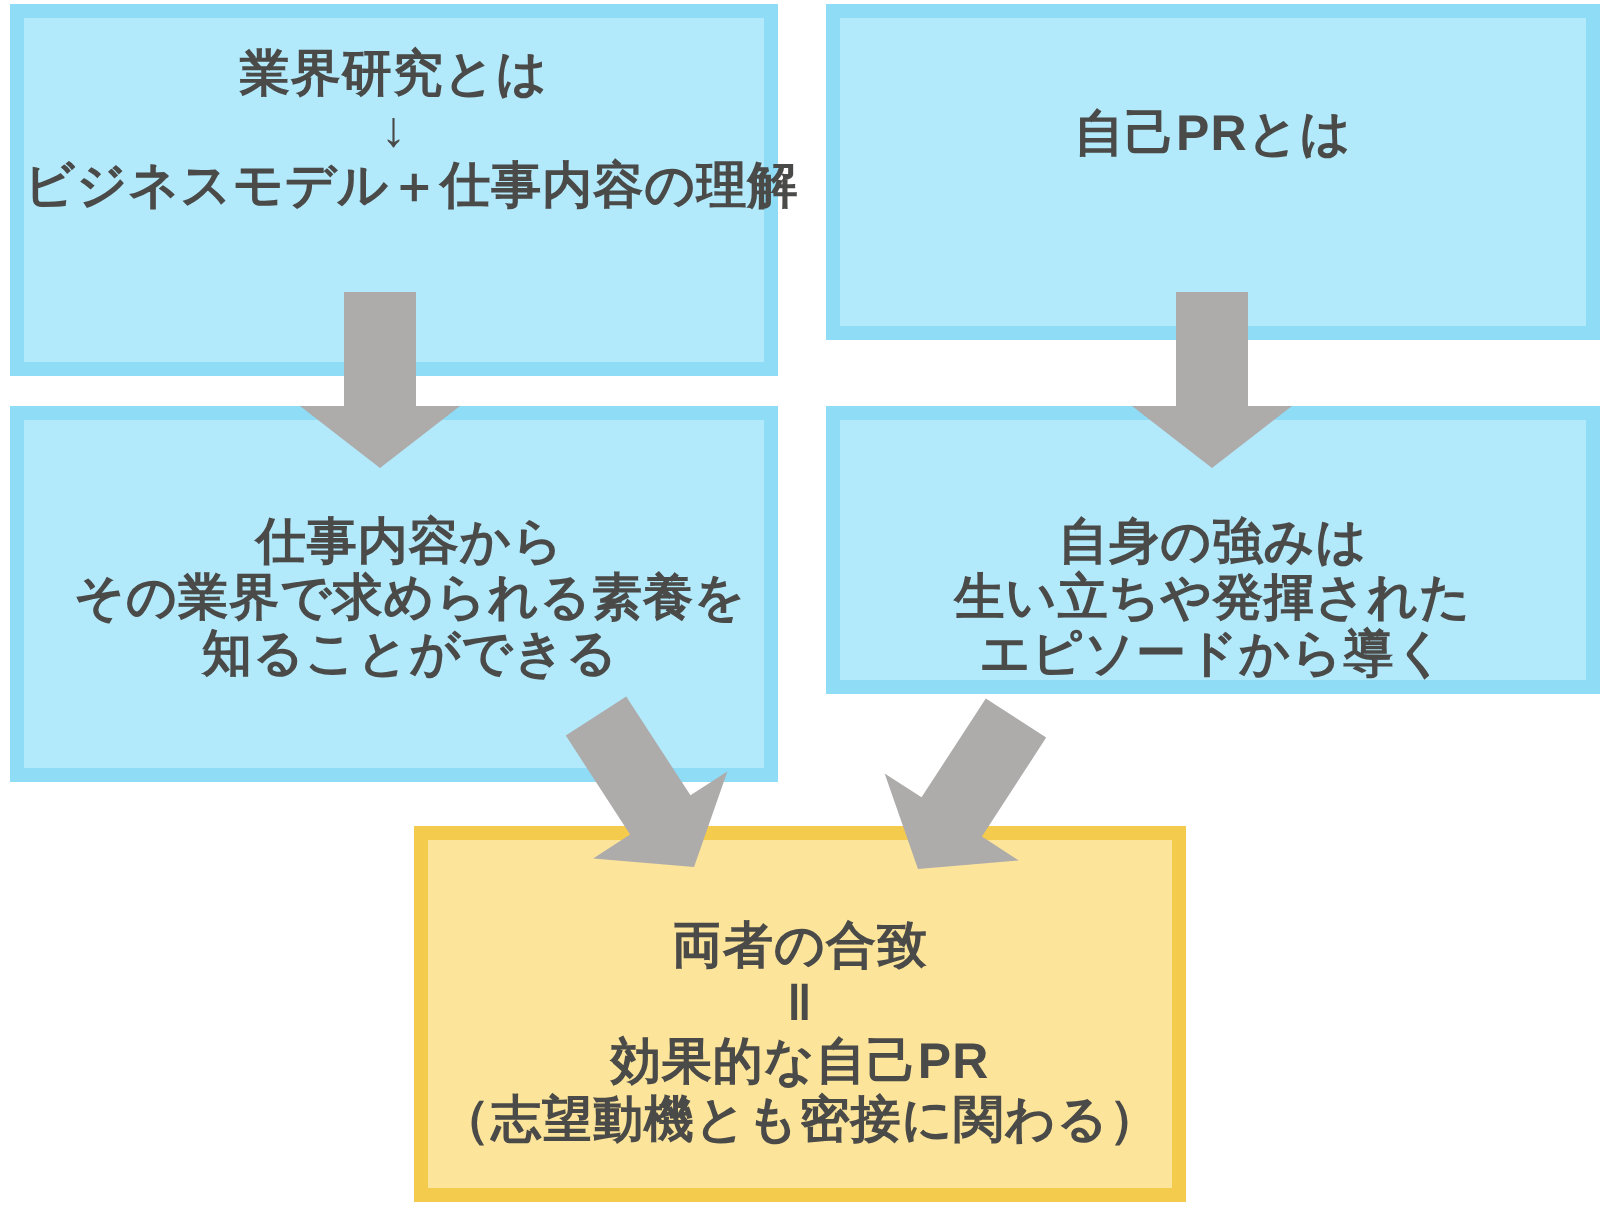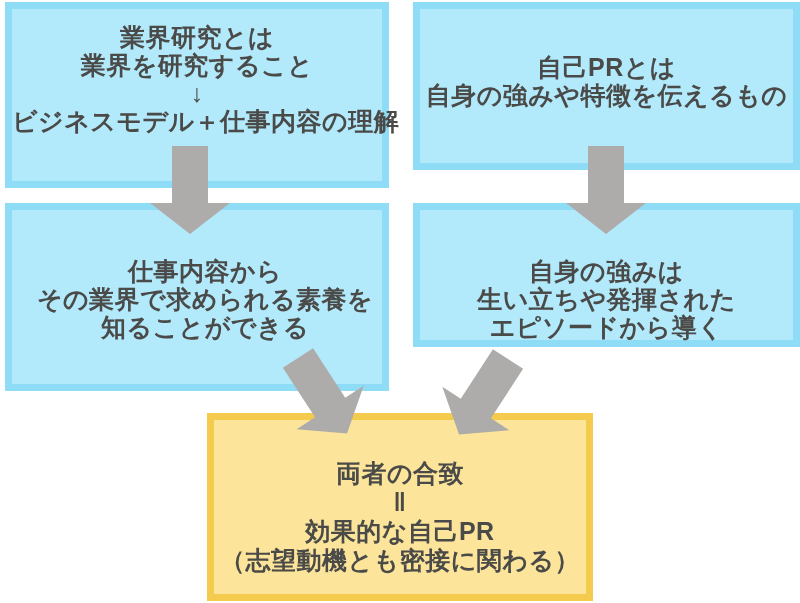--- a/index.html
+++ b/index.html
@@ -62,30 +62,28 @@
   }
 </style>
 </head>
 <body>
 
 <div class="canvas">
 
   <div class="box blue" id="box-industry-research-definition">
     <div class="content">
       <div class="line">業界研究とは</div>
-      <div class="line">業界を研究すること</div>
       <div class="line">↓</div>
       <div class="line">ビジネスモデル＋仕事内容の理解</div>
     </div>
   </div>
 
   <div class="box blue" id="box-self-pr-definition">
     <div class="content">
       <div class="line">自己PRとは</div>
-      <div class="line">自身の強みや特徴を伝えるもの</div>
     </div>
   </div>
 
   <div class="box blue" id="box-industry-research-insight">
     <div class="content">
       <div class="line">仕事内容から</div>
       <div class="line">その業界で求められる素養を</div>
       <div class="line">知ることができる</div>
     </div>
   </div>

